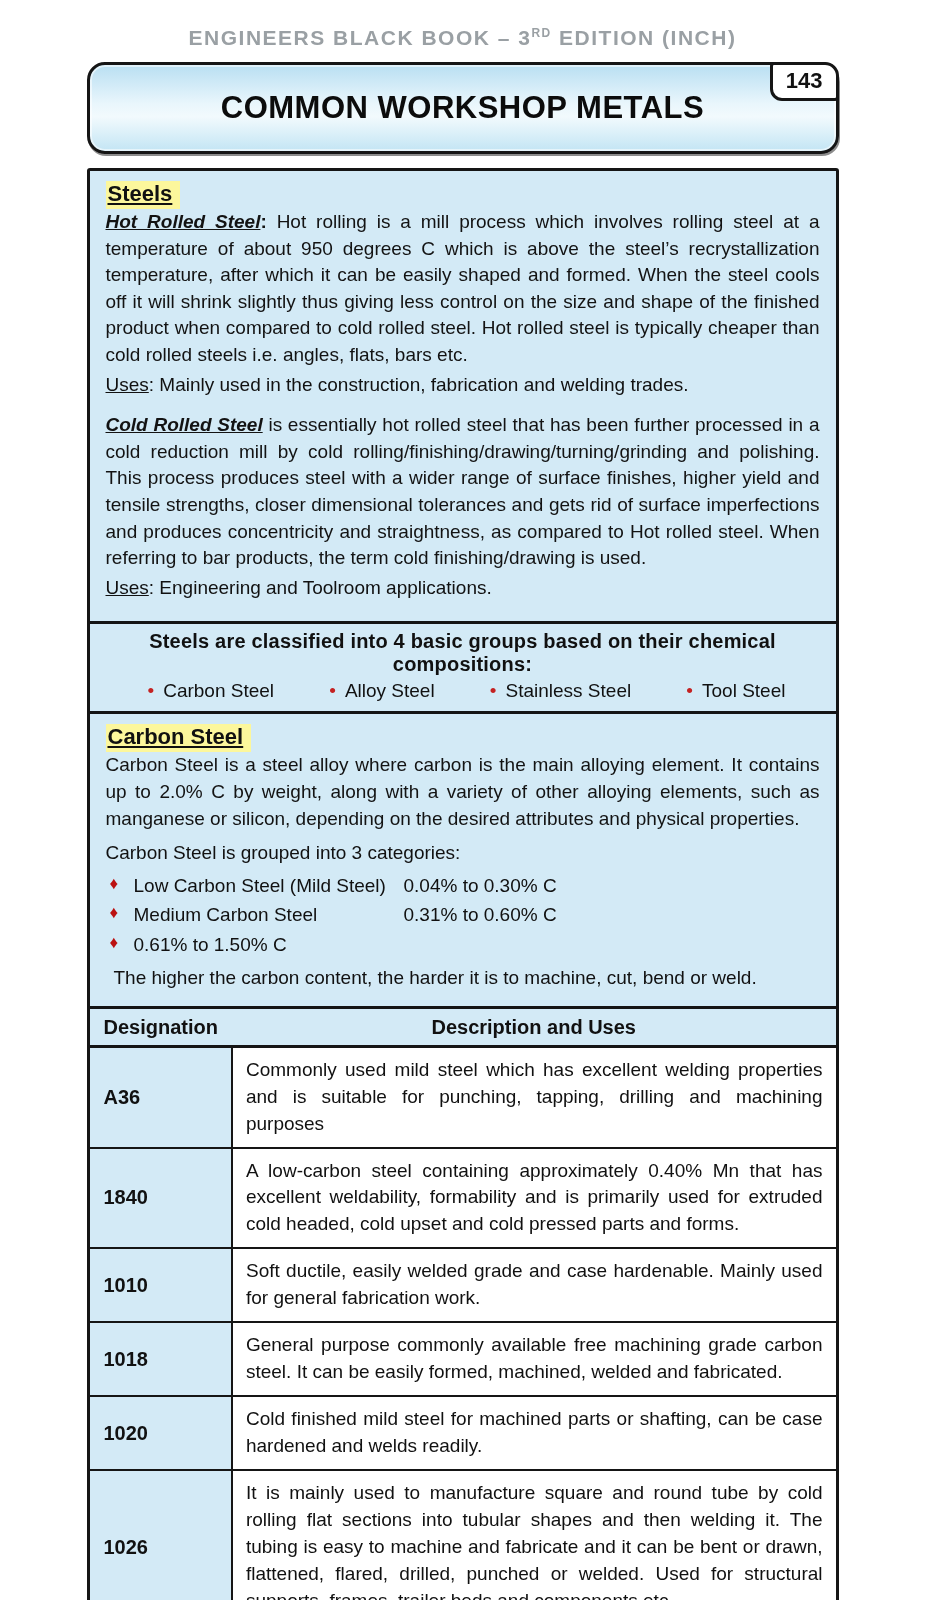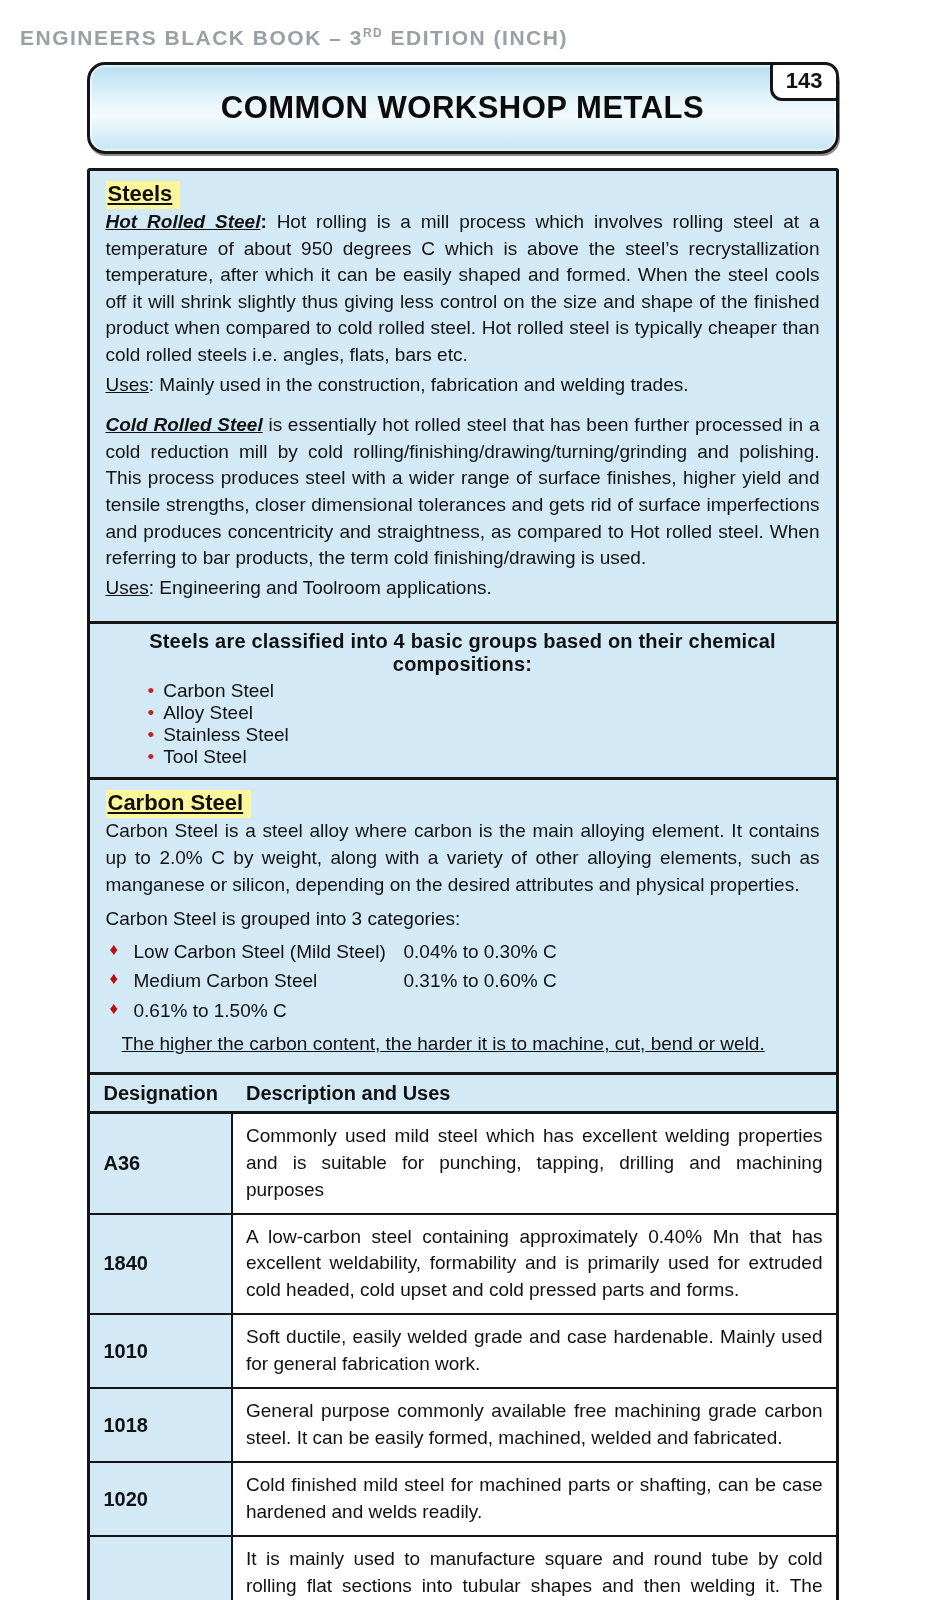--- a/index.html
+++ b/index.html
@@ -5,26 +5,25 @@
   * { margin:0; padding:0; box-sizing:border-box; }
   html,body { background:#ffffff; }
   body {
     width:925px;
     font-family:"Liberation Sans", sans-serif;
     color:#111;
   }
   .page { width:925px; min-height:1600px; background:#fff; padding-top:26px; position:relative; }
 
   .book-header {
-    text-align:left;
+    text-align:center;
     color:#9aa0a4;
     font-weight:bold;
     font-size:21px;
     letter-spacing:1.5px;
-    margin-left:20px;
   }
   .book-header sup { font-size:12px; vertical-align:super; }
 
   .title-box {
     position:relative;
     width:752px;
     height:92px;
     margin:12px auto 14px auto;
     border:3px solid #151515;
     border-radius:18px;
@@ -76,43 +75,42 @@
     border-top:3px solid #151515;
     border-bottom:3px solid #151515;
     padding:6px 14px 9px 14px;
   }
   .class-title { font-size:20px; font-weight:bold; text-align:center; letter-spacing:0.2px; }
   .bullet-row {
     display:flex;
     justify-content:space-between;
     padding:4px 36px 0 44px;
     font-size:19px;
-    flex-direction:column;
   }
   .dot { color:#c42222; margin-right:9px; font-size:19px; }
 
   .cat-row {
     display:grid;
     grid-template-columns:24px 270px auto;
     font-size:19px;
     line-height:1.55;
     margin-left:4px;
   }
   .diamond { color:#bb1111; font-size:17px; }
   p.intro-line { font-size:19px; line-height:1.4; margin:8px 0 4px 0; }
-  p.note-line { font-size:19px; line-height:1.4; margin:6px 0 8px 16px;text-decoration:underline; }
+  p.note-line { font-size:19px; line-height:1.4; margin:6px 0 8px 8px; }
 
   table.metals-table { width:100%; border-collapse:collapse; border-top:3px solid #151515; }
   .metals-table th {
     font-size:20px; font-weight:bold;
     padding:7px 14px 6px 14px;
     border-bottom:3px solid #151515;
   }
   .th-des { text-align:left; width:94px; }
-  .th-desc { text-align:left; }
+  .th-desc { text-align:center; }
   .metals-table td { border:2px solid #151515; }
   .td-des {
     background:#d3eaf6;
     font-weight:bold;
     font-size:20px;
     padding:6px 6px 6px 14px;
     vertical-align:middle;
     border-left:none !important;
   }
   .td-desc {

